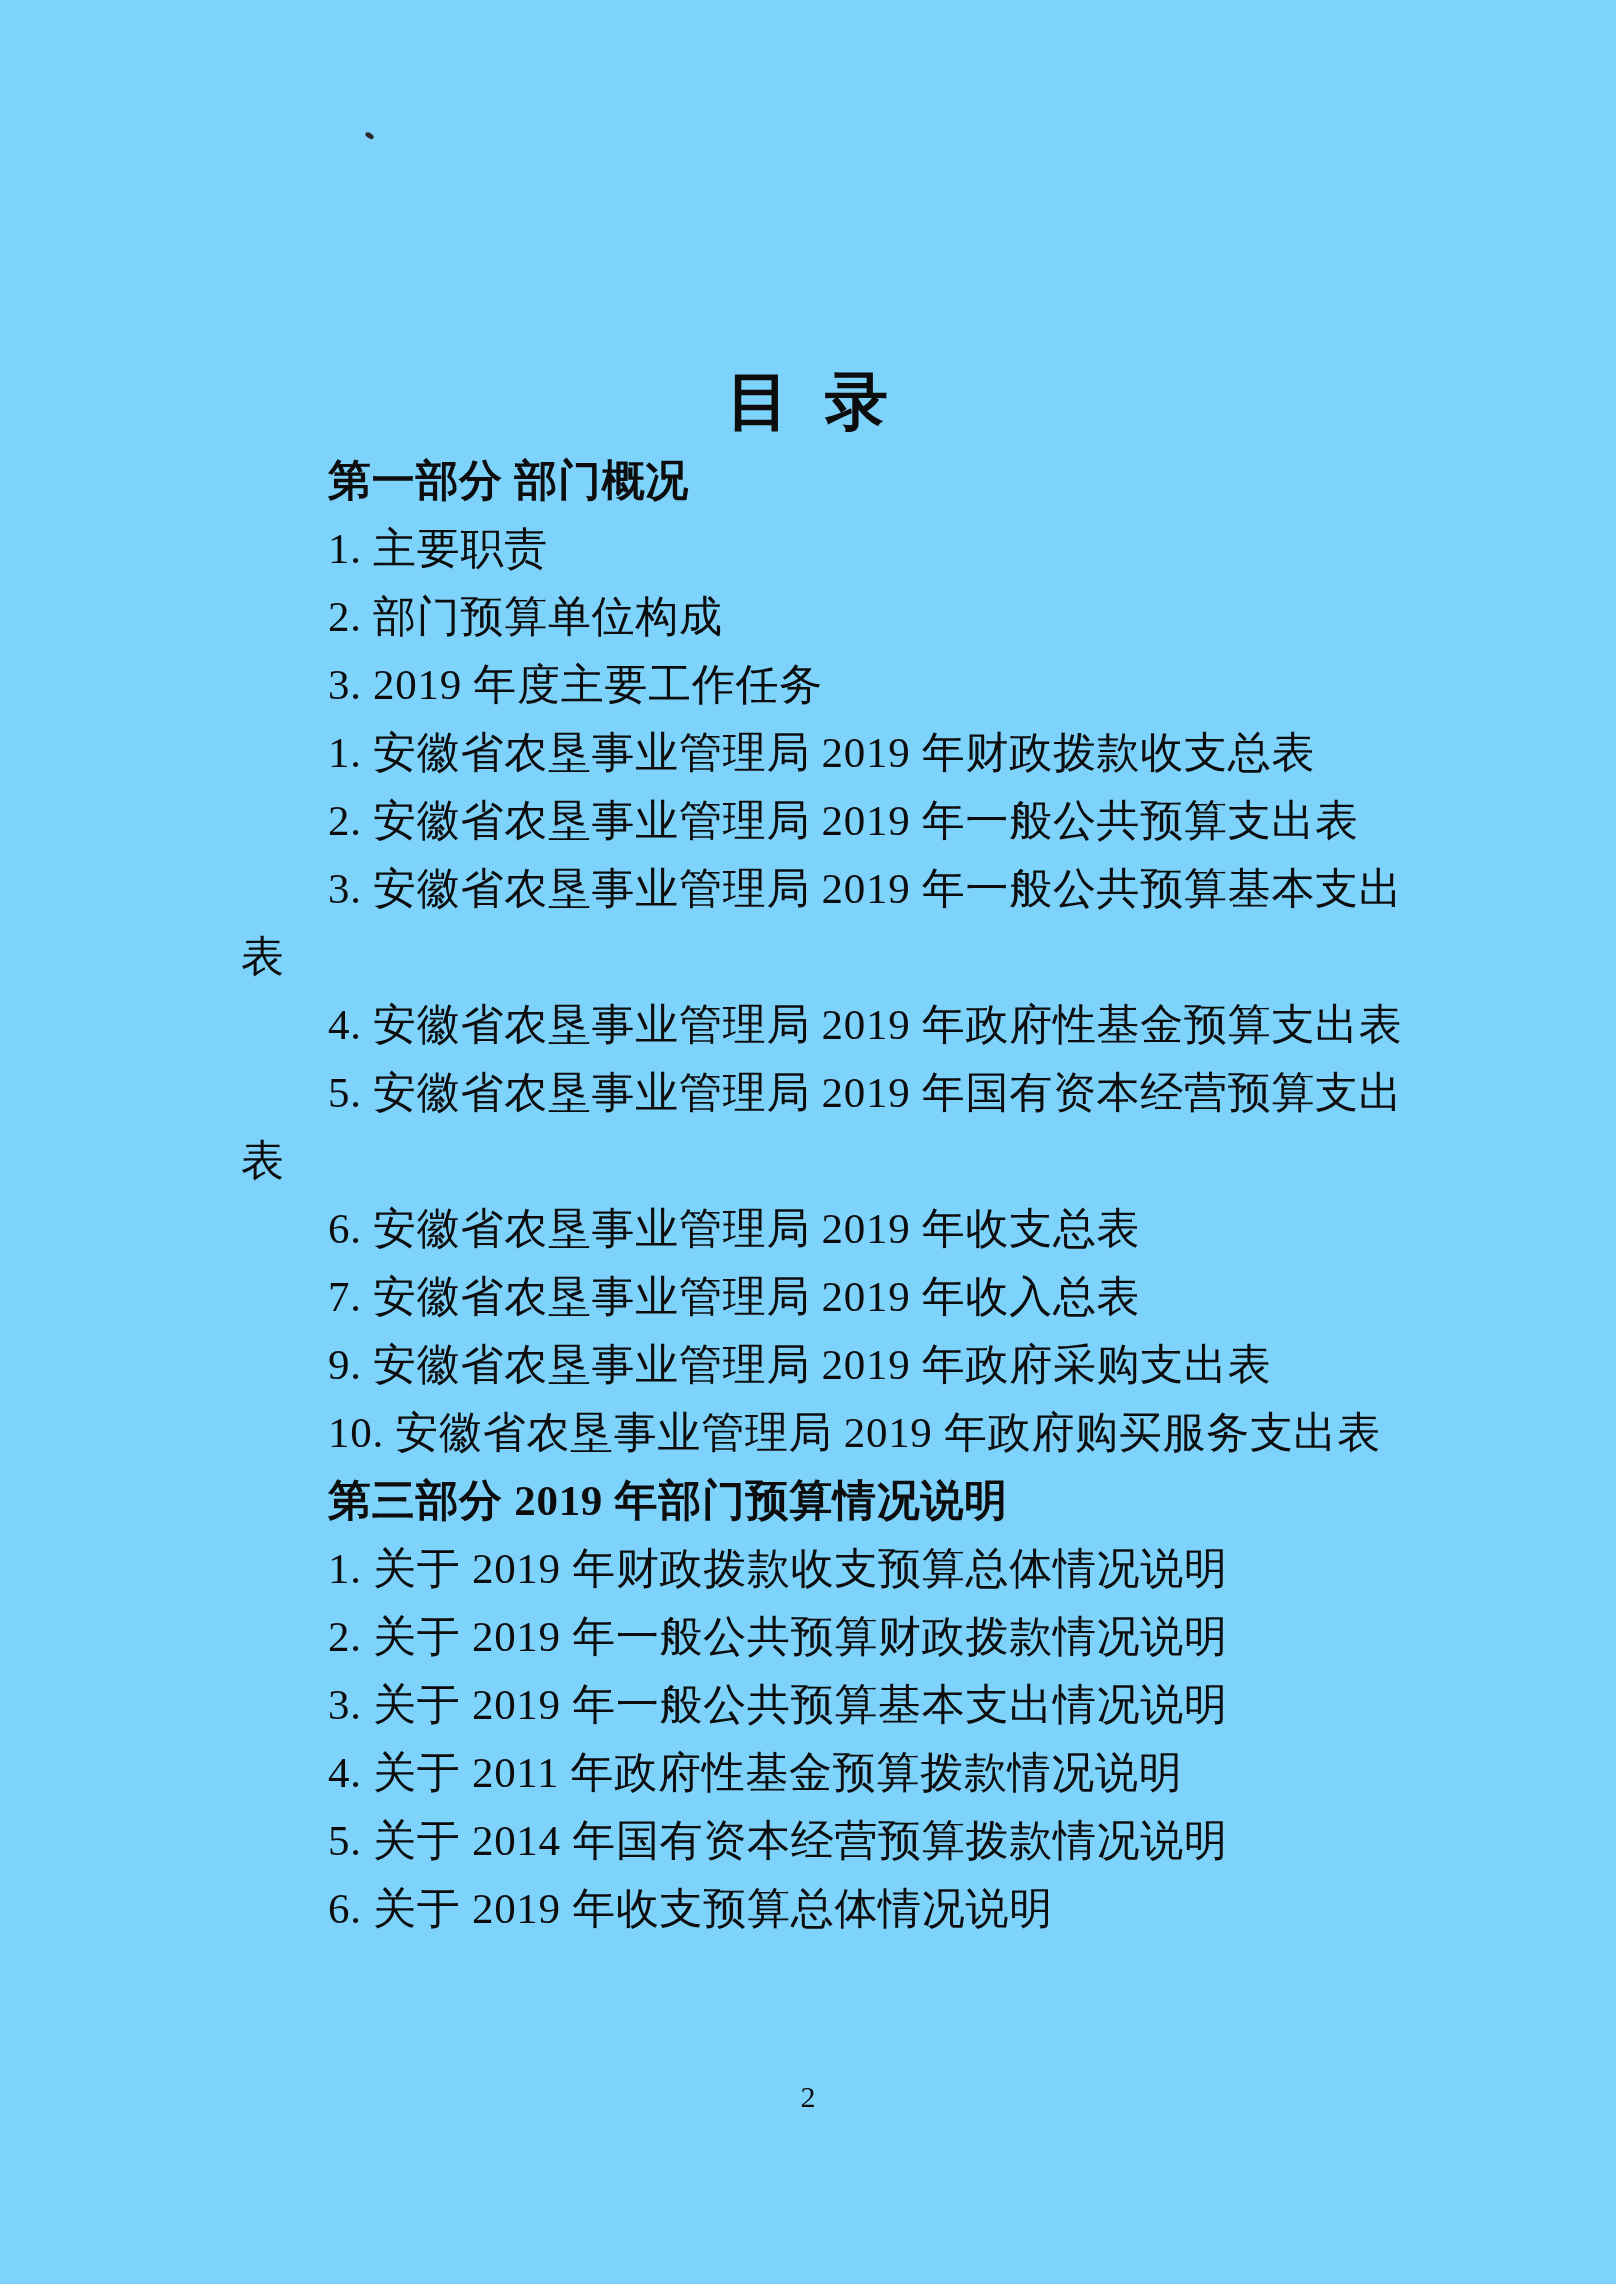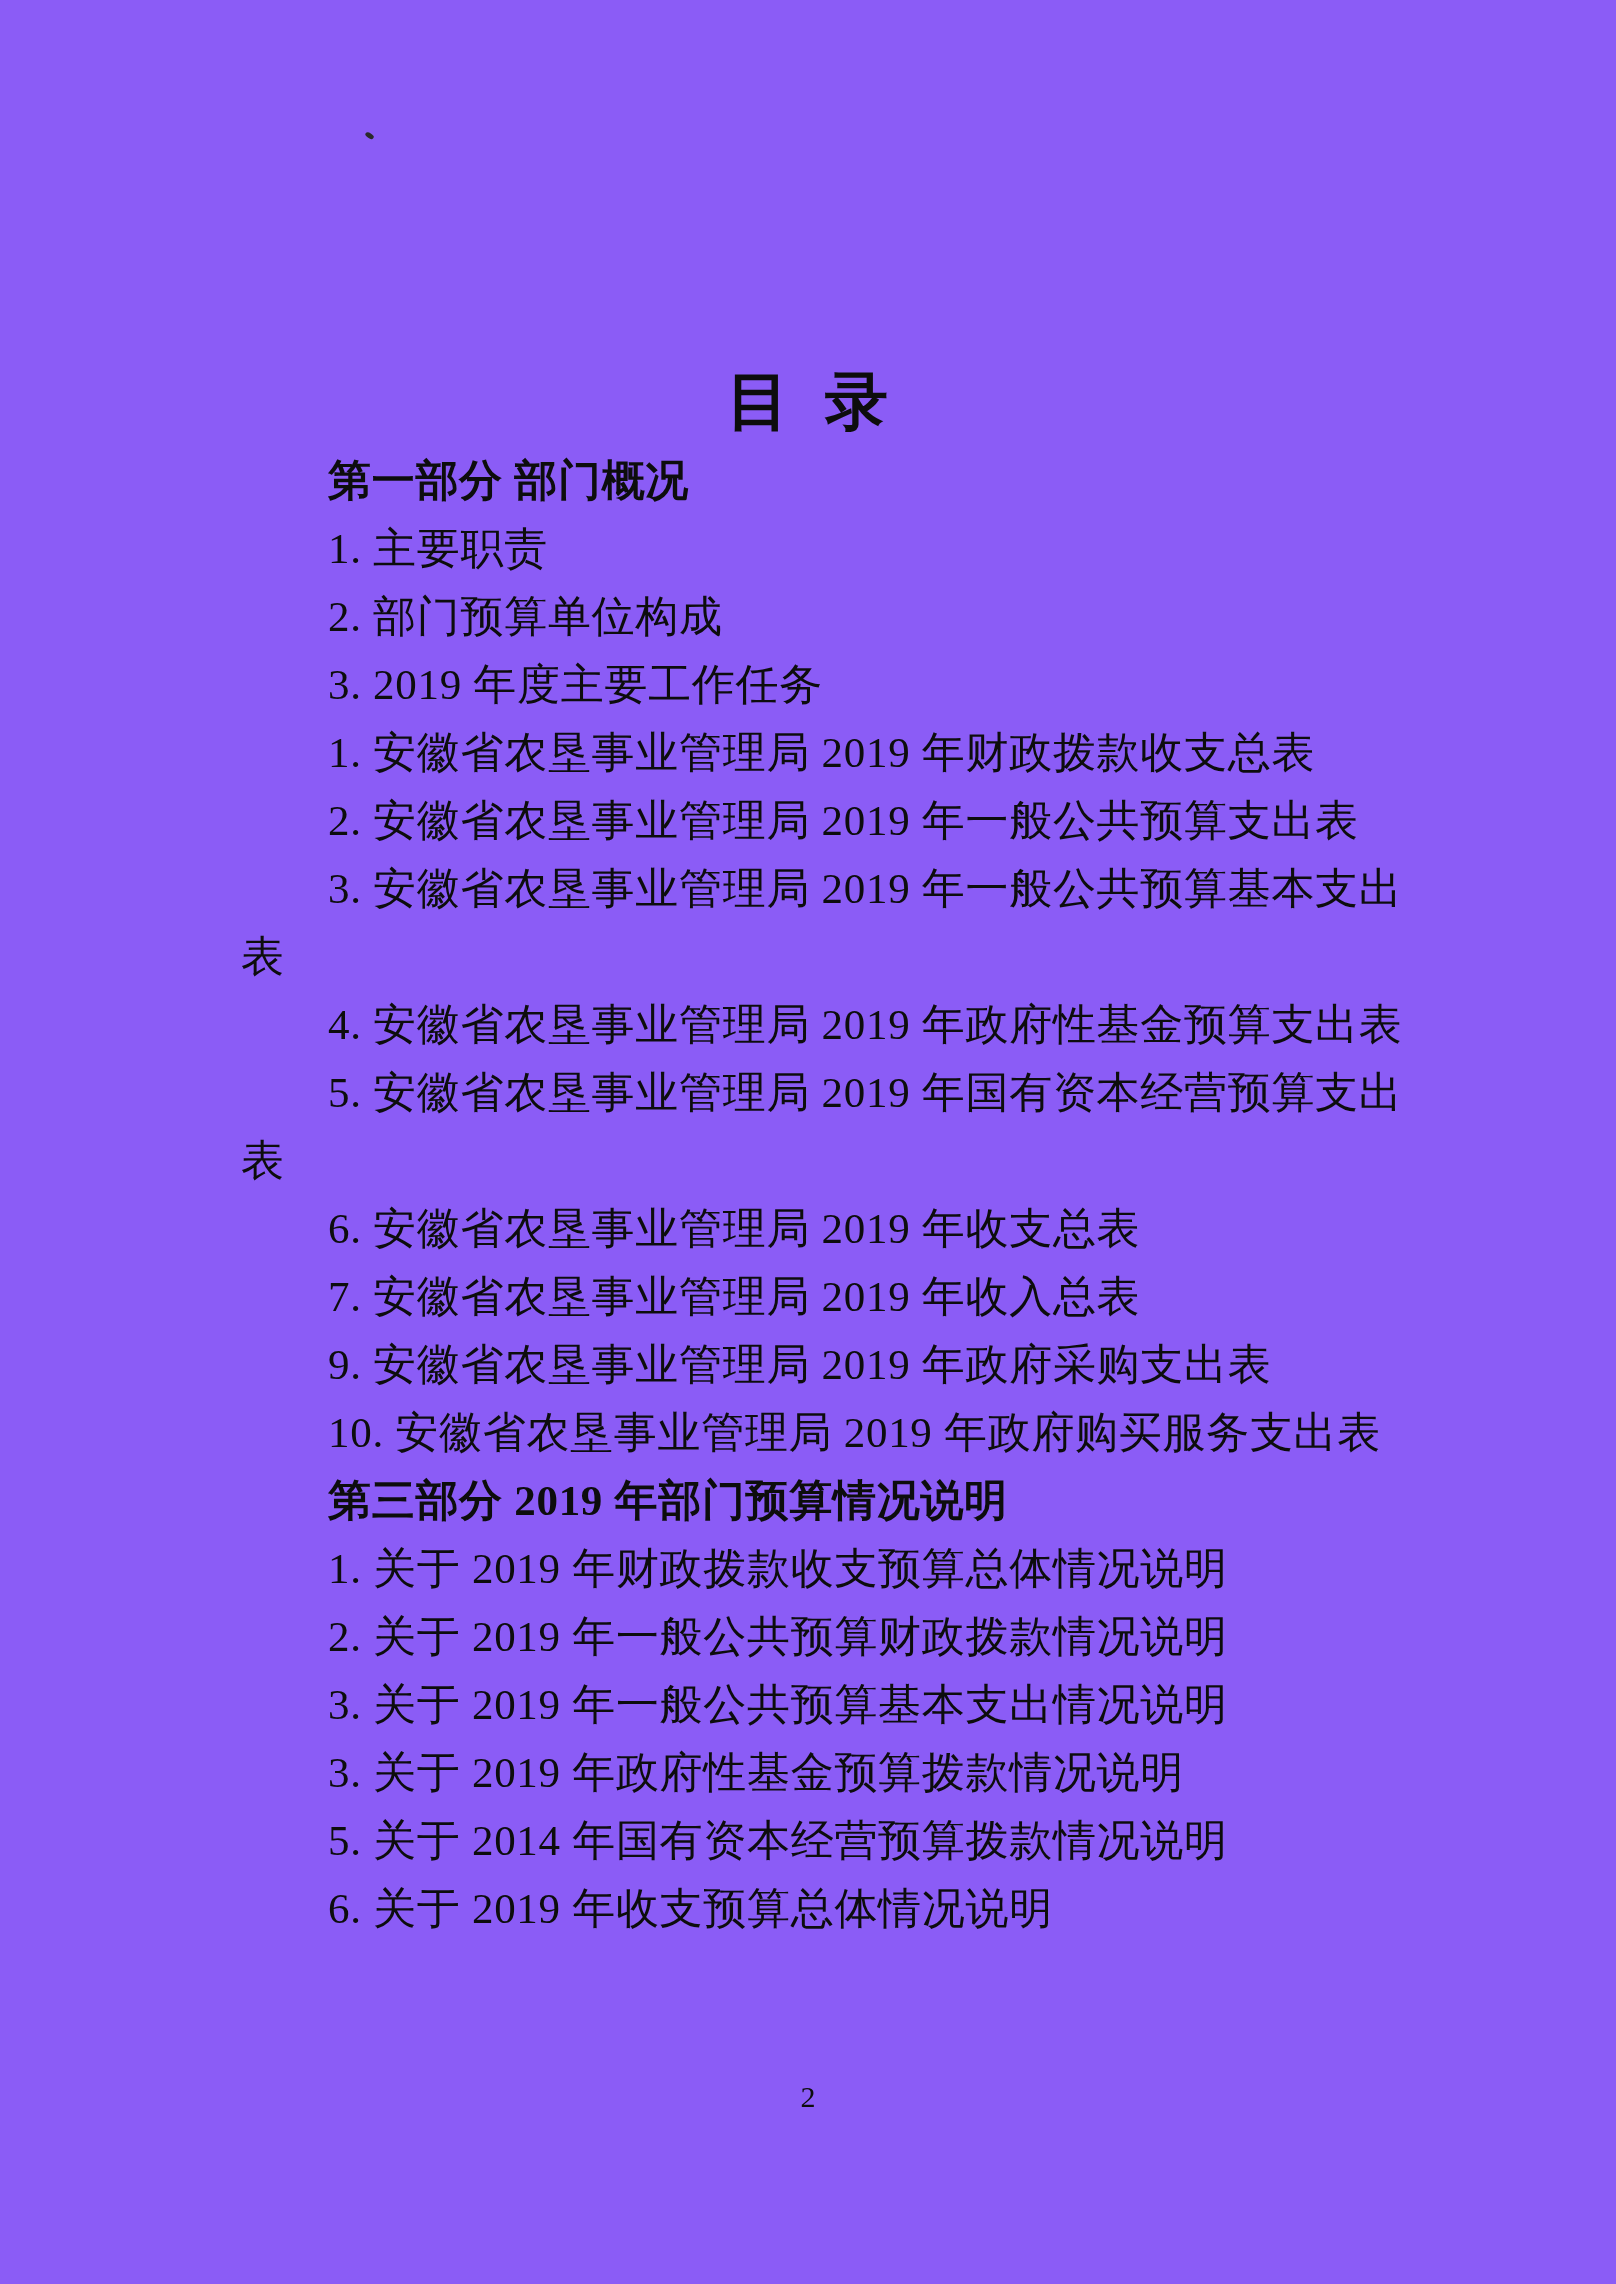--- a/index.html
+++ b/index.html
@@ -4,21 +4,21 @@
 <style>
   html, body {
     margin: 0;
     padding: 0;
     background: #ffffff;
   }
   .page {
     position: relative;
     width: 1616px;
     height: 2284px;
-    background: #8b5cf6;
+    background: #7dd3fc;
     overflow: hidden;
     font-family: "Liberation Serif", "DejaVu Serif", serif;
     color: #0d0d0d;
   }
   
   .speck {
     position: absolute;
     left: 365px;
     top: 133px;
     width: 8.5px;
@@ -91,21 +91,21 @@
     <div class="line indent">5. 安徽省农垦事业管理局 2019 年国有资本经营预算支出</div>
     <div class="line">表</div>
     <div class="line indent">6. 安徽省农垦事业管理局 2019 年收支总表</div>
     <div class="line indent">7. 安徽省农垦事业管理局 2019 年收入总表</div>
     <div class="line indent">9. 安徽省农垦事业管理局 2019 年政府采购支出表</div>
     <div class="line indent">10. 安徽省农垦事业管理局 2019 年政府购买服务支出表</div>
     <div class="line heading indent">第三部分 2019 年部门预算情况说明</div>
     <div class="line indent">1. 关于 2019 年财政拨款收支预算总体情况说明</div>
     <div class="line indent">2. 关于 2019 年一般公共预算财政拨款情况说明</div>
     <div class="line indent">3. 关于 2019 年一般公共预算基本支出情况说明</div>
-    <div class="line indent">3. 关于 2019 年政府性基金预算拨款情况说明</div>
+    <div class="line indent">4. 关于 2011 年政府性基金预算拨款情况说明</div>
     <div class="line indent">5. 关于 2014 年国有资本经营预算拨款情况说明</div>
     <div class="line indent">6. 关于 2019 年收支预算总体情况说明</div>
   </div>
 
   <div class="page-num">2</div>
 
 </div>
 
 
 </body></html>

